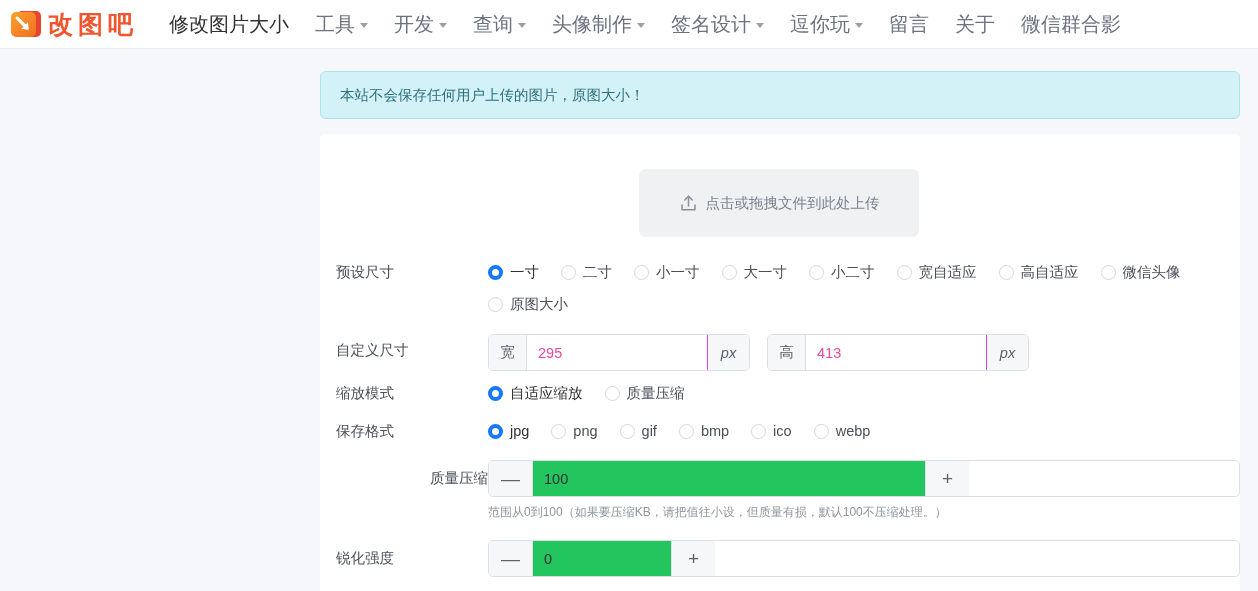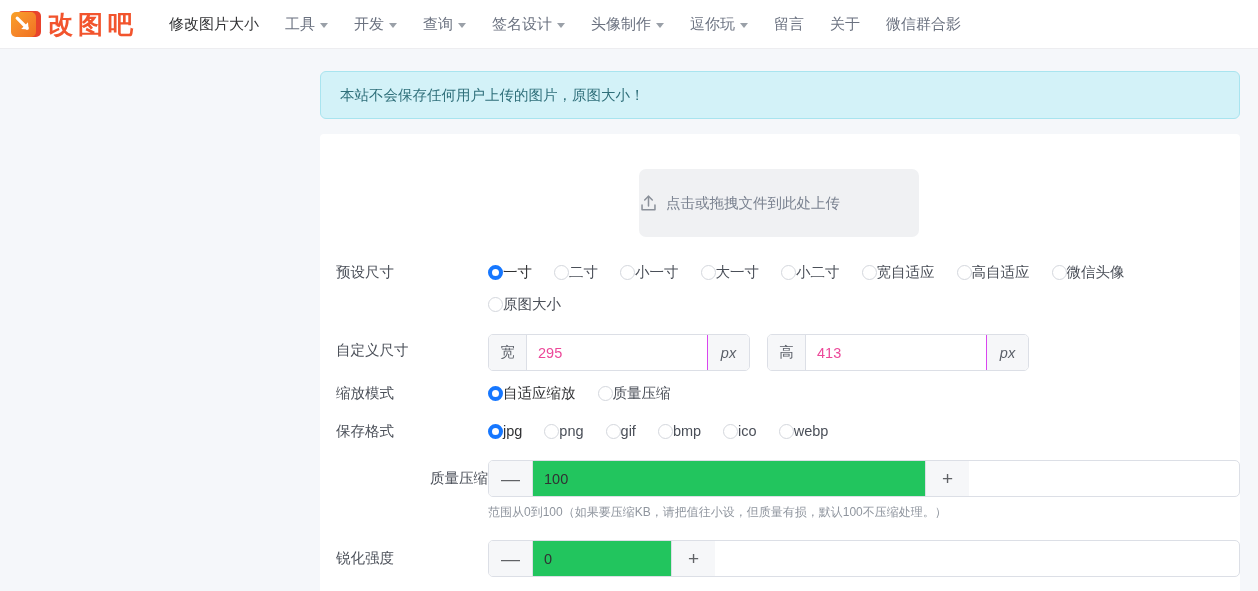--- a/index.html
+++ b/index.html
@@ -65,21 +65,21 @@
     display: flex;
     align-items: center;
     gap: 0px;
   }
   .nav-item {
     display: flex;
     align-items: center;
     gap: 5px;
     padding: 0 13px;
     height: 48px;
-    font-size: 15px;
+    font-size: 20px;
     color: #6b7280;
     cursor: pointer;
     white-space: nowrap;
   }
   .nav-item.active { color: #303133; }
   .nav-item .caret {
     width: 0; height: 0;
     border-left: 4.5px solid transparent;
     border-right: 4.5px solid transparent;
     border-top: 5px solid #9aa0a8;
@@ -125,21 +125,21 @@
   
   .upload-row { display: flex; }
   .upload-box {
     margin-left: 319px;
     width: 280px;
     height: 68px;
     background: #f0f1f3;
     border-radius: 7px;
     display: flex;
     align-items: center;
-    justify-content: flex-start;
+    justify-content: center;
     gap: 8px;
     cursor: pointer;
   }
   .upload-box .txt { color: #7a8290; font-size: 14.5px; }
 
   
   .form { margin-top: 19px; }
   .row {
     display: flex;
     align-items: flex-start;
@@ -159,20 +159,21 @@
   
   .radio-group {
     display: flex;
     flex-wrap: wrap;
     align-items: center;
     row-gap: 0px;
   }
   .radio {
     display: flex;
     align-items: center;
+    gap: 7px;
     margin-right: 22px;
     height: 32px;
     cursor: pointer;
     font-size: 14.5px;
     color: #4a4f58;
   }
   .radio .dot {
     width: 15px; height: 15px;
     border-radius: 50%;
     border: 1px solid #d4d7dd;
@@ -293,25 +294,25 @@
     </div>
     <div class="nav-item">
       <span>开发</span>
       <i class="caret"></i>
     </div>
     <div class="nav-item">
       <span>查询</span>
       <i class="caret"></i>
     </div>
     <div class="nav-item">
+      <span>头像制作</span>
+      <i class="caret"></i>
+    </div>
+    <div class="nav-item">
       <span>签名设计</span>
-      <i class="caret"></i>
-    </div>
-    <div class="nav-item">
-      <span>头像制作</span>
       <i class="caret"></i>
     </div>
     <div class="nav-item">
       <span>逗你玩</span>
       <i class="caret"></i>
     </div>
     <div class="nav-item">
       <span>留言</span>
     </div>
     <div class="nav-item">

